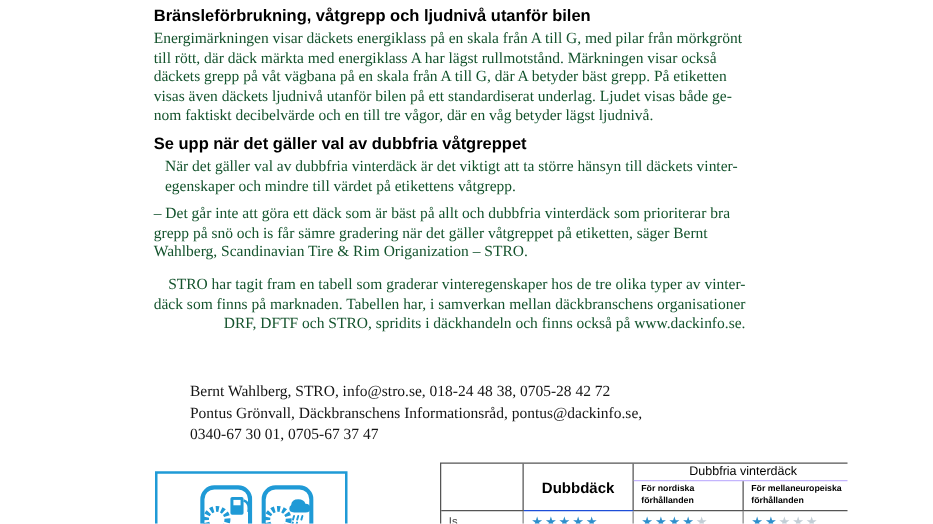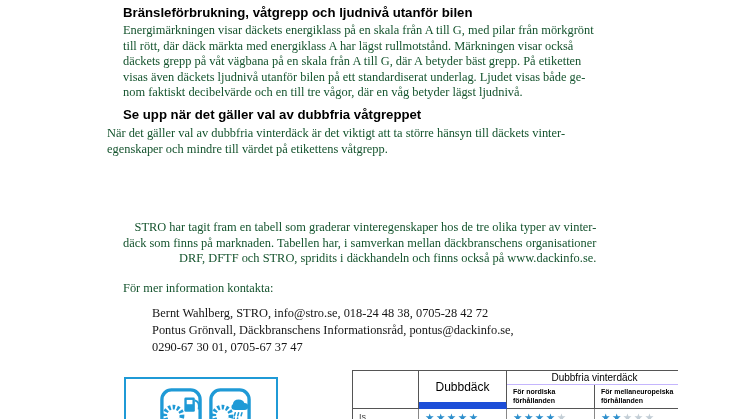--- a/index.html
+++ b/index.html
@@ -16,22 +16,22 @@
   .label-icon{width:42px;height:42px;flex:0 0 auto;}
 
   
   .ratings-table{left:352px;top:370px;width:331px;height:60px;box-sizing:border-box;
                  border:1px solid #555;display:grid;
                  grid-template-columns:66px 88px 88px 87px;
                  grid-template-rows:14px 24px 22px;
                  font-family:"Liberation Sans", sans-serif;color:#000;background:#fff;}
   .ratings-table .cell{box-sizing:border-box;overflow:hidden;}
   .cell-corner{grid-column:1;grid-row:1/3;border-right:1px solid #555;border-bottom:1px solid #555;}
-  .cell-studded{grid-column:2;grid-row:1/3;border-right:1px solid #555;border-bottom:7px solid #1d4ed8;
-                display:flex;align-items:center;justify-content:center;font-weight:normal;font-size:12px;}
+  .cell-studded{grid-column:2;grid-row:1/3;border-right:1px solid #555;border-bottom:1px solid #1d4ed8;
+                display:flex;align-items:center;justify-content:center;font-weight:bold;font-size:12px;}
   .cell-group{grid-column:3/5;grid-row:1;border-bottom:1px solid #c4b5fd;
               display:flex;align-items:center;justify-content:center;font-weight:normal;font-size:10px;}
   .cell-sub1{grid-column:3;grid-row:2;border-right:1px solid #555;border-bottom:1px solid #555;
              font-weight:bold;font-size:7px;line-height:8.5px;padding:3px 6px 0 6px;}
   .cell-sub2{grid-column:4;grid-row:2;border-bottom:1px solid #555;
              font-weight:bold;font-size:7px;line-height:8.5px;padding:3px 6px 0 6px;}
   .cell-rowlabel{grid-column:1;grid-row:3;border-right:1px solid #888;
                  font-size:9px;color:#444;padding:3px 0 0 6px;font-family:"Liberation Sans",sans-serif;}
   .cell-stars{grid-row:3;border-right:1px solid #888;padding:2px 0 0 6px;
               font-size:10.5px;letter-spacing:1.5px;white-space:nowrap;}
@@ -43,30 +43,32 @@
 <div class="page">
 
   <div class="abs h" style="left:123px;top:5px;">Bränsleförbrukning, våtgrepp och ljudnivå utanför bilen</div>
   <div class="abs body-text" style="left:123px;top:23px;">Energimärkningen visar däckets energiklass på en skala från A till G, med pilar från mörkgrönt
 till rött, där däck märkta med energiklass A har lägst rullmotstånd. Märkningen visar också
 däckets grepp på våt vägbana på en skala från A till G, där A betyder bäst grepp. På etiketten
 visas även däckets ljudnivå utanför bilen på ett standardiserat underlag. Ljudet visas både ge-
 nom faktiskt decibelvärde och en till tre vågor, där en våg betyder lägst ljudnivå.</div>
 
   <div class="abs h" style="left:123px;top:107px;">Se upp när det gäller val av dubbfria våtgreppet</div>
-  <div class="abs body-text" style="left:107px;top:126px;">När det gäller val av dubbfria vinterdäck är det viktigt att ta större hänsyn till däckets vinter-
+  <div class="abs body-text" style="left:132px;top:126px;">När det gäller val av dubbfria vinterdäck är det viktigt att ta större hänsyn till däckets vinter-
 egenskaper och mindre till värdet på etikettens våtgrepp.</div>
+  <div class="abs body-text" style="left:123px;top:163px;">– Det går inte att göra ett däck som är bäst på allt och dubbfria vinterdäck som prioriterar bra
+grepp på snö och is får sämre gradering när det gäller våtgreppet på etiketten, säger Bernt
+Wahlberg, Scandinavian Tire &amp; Rim Origanization – STRO.</div>
   <div class="abs body-text" style="left:123px;top:220px;text-align:right;">STRO har tagit fram en tabell som graderar vinteregenskaper hos de tre olika typer av vinter-
 däck som finns på marknaden. Tabellen har, i samverkan mellan däckbranschens organisationer
 DRF, DFTF och STRO, spridits i däckhandeln och finns också på www.dackinfo.se.</div>
 
-  <div class="abs body-text" style="left:123px;top:281px;">För mer information kontakta:</div>
   <div class="abs contact-lines" style="left:152px;top:305px;">Bernt Wahlberg, STRO, info@stro.se, 018-24 48 38, 0705-28 42 72
 Pontus Grönvall, Däckbranschens Informationsråd, pontus@dackinfo.se,
-0290-67 30 01, 0705-67 37 47</div>
+0340-67 30 01, 0705-67 37 47</div>
 
   <div class="abs tyre-label">
     <svg class="label-icon" viewBox="0 0 44 44">
       <rect x="2" y="2" width="40" height="40" rx="10" fill="#fff" stroke="#1f9ad6" stroke-width="3.5"></rect>
       <circle cx="14" cy="29" r="9" fill="none" stroke="#1f9ad6" stroke-width="5" stroke-dasharray="2.6 2"></circle>
       <rect x="25.5" y="10" width="11" height="15" rx="1.5" fill="#1f9ad6"></rect>
       <rect x="28" y="12.5" width="6" height="4.5" fill="#fff"></rect>
       <path d="M36.5 13 q5.5 1.5 4 9.5" fill="none" stroke="#1f9ad6" stroke-width="2"></path>
     </svg>
     <svg class="label-icon" viewBox="0 0 44 44">

